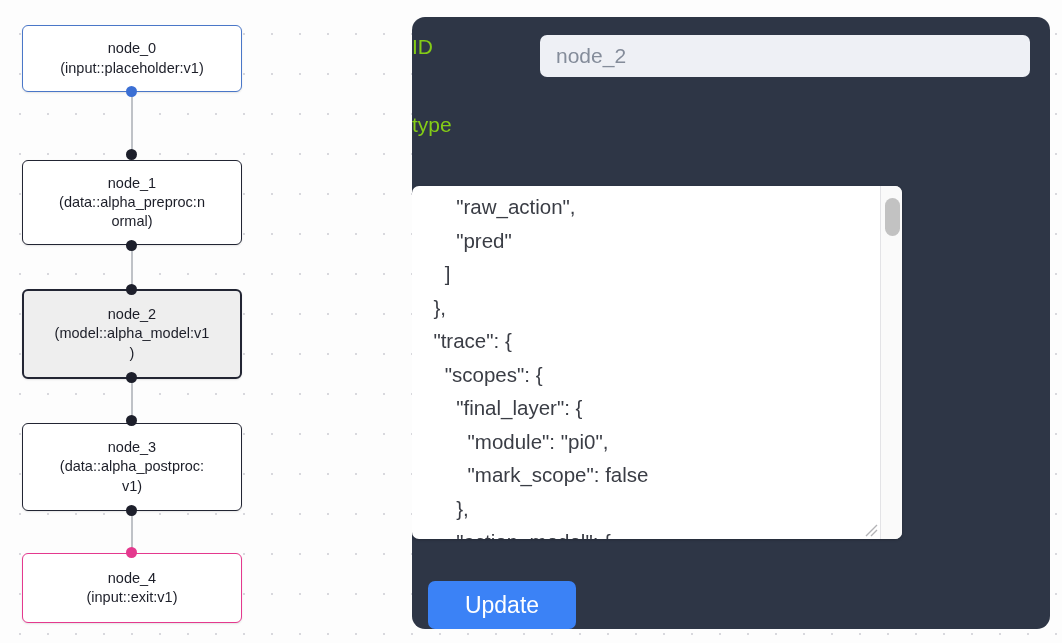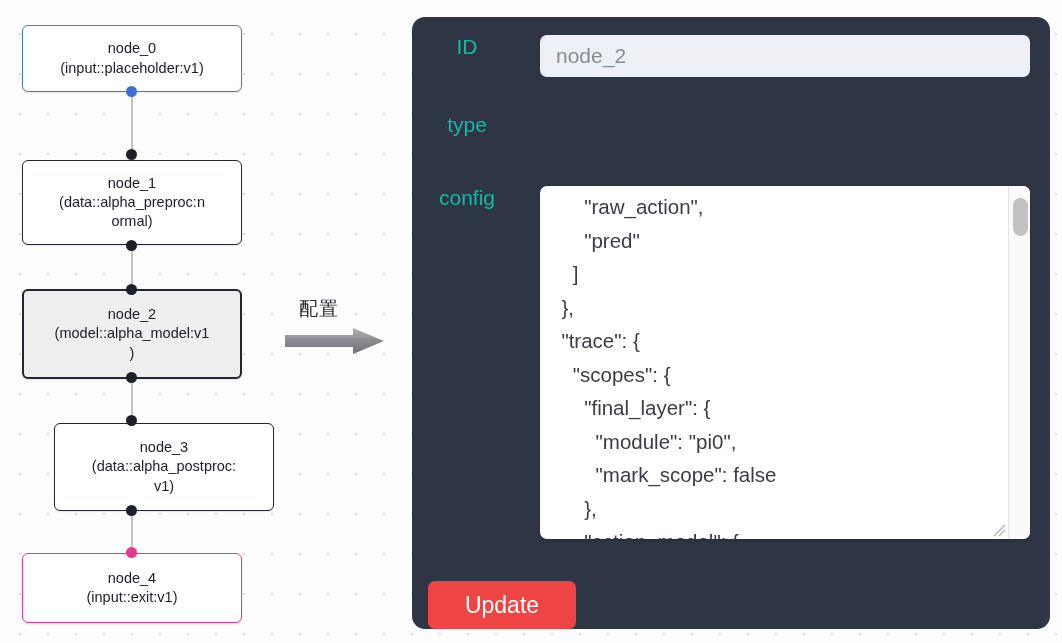--- a/index.html
+++ b/index.html
@@ -83,23 +83,23 @@
     width: 638px; height: 612px;
     background: #2e3646;
     border-radius: 13px;
     overflow: hidden;
   }
 
   .form-row { position: absolute; left: 0; width: 100%; display: flex; align-items: flex-start; }
 
   .field-label {
     width: 128px;
-    text-align: center;
+    text-align: left;
     padding-right: 18px;
-    color: #14b8a6;
+    color: #84cc16;
     font-size: 21px;
     font-weight: 400;
     flex: 0 0 128px;
   }
 
   .text-input {
     width: 490px;
     height: 42px;
     background: #eef0f5;
     border: none;
@@ -158,21 +158,21 @@
     position: absolute;
     right: 23px; bottom: 1px;
     width: 18px; height: 18px;
     opacity: .65;
   }
 
   #update-button {
     position: absolute;
     left: 16px; top: 564px;
     width: 148px; height: 48px;
-    background: #ef4444;
+    background: #3b82f6;
     border: none;
     border-radius: 7px;
     color: #ffffff;
     font-size: 23px;
     font-family: "Liberation Sans", sans-serif;
     cursor: pointer;
     padding: 0;
   }
 </style>
 </head>
@@ -194,67 +194,53 @@
     <div class="node" style="top:160px;height:85px;">
       <span class="nlabel">node_1
 (data::alpha_preproc:n
 ormal)</span>
     </div>
     <div class="node selected" style="top:289px;height:90px;">
       <span class="nlabel">node_2
 (model::alpha_model:v1
 )</span>
     </div>
-    <div class="node" style="top:423px;height:88px;margin-left:32px;">
+    <div class="node" style="top:423px;height:88px;">
       <span class="nlabel">node_3
 (data::alpha_postproc:
 v1)</span>
     </div>
     <div class="node output-node" style="top:553px;height:70px;">
       <span class="nlabel">node_4
 (input::exit:v1)</span>
     </div>
 
     <div class="port port-blue" style="top:86px;"></div>
     <div class="port" style="top:149px;"></div>
     <div class="port" style="top:240px;"></div>
     <div class="port" style="top:284px;"></div>
     <div class="port" style="top:372px;"></div>
     <div class="port" style="top:415px;"></div>
     <div class="port" style="top:505px;"></div>
     <div class="port port-pink" style="top:547px;"></div>
   </div>
 
-  <div id="arrow-group">
-    <div id="arrow-label">配置</div>
-    <svg id="arrow-shape" width="100" height="26" viewBox="0 0 100 26">
-      <defs>
-        <linearGradient id="agrad" x1="0" y1="0" x2="0" y2="1">
-          <stop offset="0%" stop-color="#b4b4b8"></stop>
-          <stop offset="45%" stop-color="#8d8d92"></stop>
-          <stop offset="100%" stop-color="#70707a"></stop>
-        </linearGradient>
-      </defs>
-      <path d="M0,7 L68,7 L68,0 L99,13 L68,26 L68,19 L0,19 Z" fill="url(#agrad)"></path>
-    </svg>
-  </div>
 
   <div id="panel">
 
     <div class="form-row" id="row-id">
       <div class="field-label">ID</div>
       <input class="text-input" type="text" value="node_2" style="">
     </div>
 
     <div class="form-row" id="row-type">
       <div class="field-label">type</div>
     </div>
 
     <div class="form-row" id="row-config">
-      <div class="field-label">config</div>
       <div class="textarea-wrap">
         <textarea id="config-text" spellcheck="false" style="">      "raw_action",
       "pred"
     ]
   },
   "trace": {
     "scopes": {
       "final_layer": {
         "module": "pi0",
         "mark_scope": false

